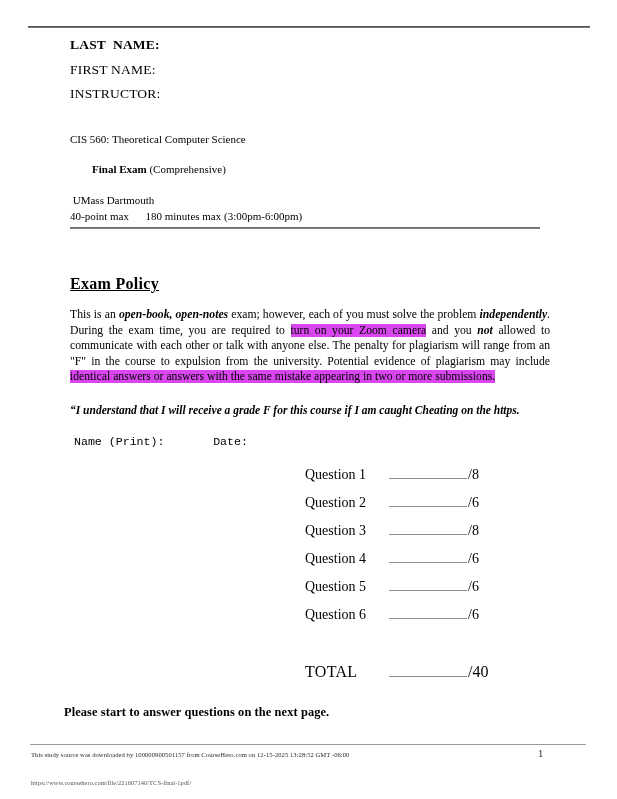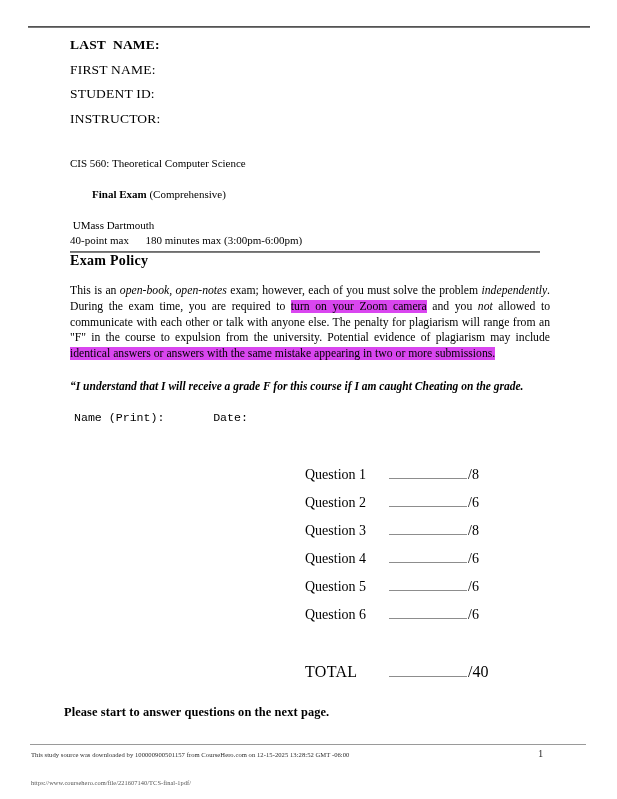--- a/index.html
+++ b/index.html
@@ -58,32 +58,35 @@
   }
   .course-rule {
     margin-top: 3px;
     margin-left: 0px;
     width: 470px;
     height: 2px;
     background: linear-gradient(to bottom, #8a8a8a 0%, #4a4a4a 55%, #c4c4c4 100%);
   }
   
   .policy-heading {
-    font-size: 14px;
-    font-weight: bold;
+    margin-top: 46px;
+    font-size: 16px;
+    font-weight: bold;
+    text-decoration: underline;
     letter-spacing: 0.3px;
   }
   .policy-body {
     margin-top: 14px;
     font-size: 11.7px;
     line-height: 15.6px;
     text-align: justify;
   }
   .policy-body i {
     font-style: italic;
+    font-weight: bold;
   }
   .hl {
     background: #d946ef;
   }
   .pledge {
     margin-top: 15px;
     font-size: 11.5px;
     line-height: 20px;
     font-style: italic;
     font-weight: bold;
@@ -192,21 +195,20 @@
 
 <div class="page">
 
   <div class="top-rule"></div>
 
   <div class="content">
 
     <div>
       <div class="id-field bold">LAST  NAME:</div>
       <div class="id-field">FIRST NAME:</div>
-      <div class="id-field">STUDENT ID:</div>
       <div class="id-field">INSTRUCTOR:</div>
     </div>
 
     <div class="course-block">
       <div class="course-line">CIS 560: Theoretical Computer Science</div>
       <div class="course-line">
         <b>Final Exam</b><span> (Comprehensive)</span>
       </div>
       <div class="course-line"> UMass Dartmouth</div>
       <div class="course-line">40-point max      180 minutes max (3:00pm-6:00pm)</div>
@@ -214,21 +216,21 @@
     </div>
 
     <div class="policy-heading">Exam Policy</div>
 
     <div class="policy-body">
       <span>This is an </span><i>open-book, open-notes</i><span> exam; however, each of you must solve the problem </span><i>independently</i><span>. During the exam time, you are required to </span><span class="hl">turn on your Zoom camera</span><span> and you </span><i>not</i><span> allowed to communicate with each other or talk with anyone else. The penalty for plagiarism will range from an "F" in the course to expulsion from the university. Potential evidence of plagiarism may include </span><span class="hl">identical answers or answers with the same mistake appearing in two or more submissions.</span>
     </div>
 
     <div class="pledge">
       <span>
-        <span>“I understand that I will receive a grade </span><b>F</b><span> for this course if I am caught </span><b>Cheating</b><span> on the grade.</span>
+        <span>“I understand that I will receive a grade </span><b>F</b><span> for this course if I am caught </span><b>Cheating</b><span> on the https.</span>
       </span>
     </div>
 
     <div class="nameline">Name (Print):       Date:</div>
 
   </div>
 
   <div class="score-table">
     <div class="score-row">
       <span class="score-label">Question 1</span>

